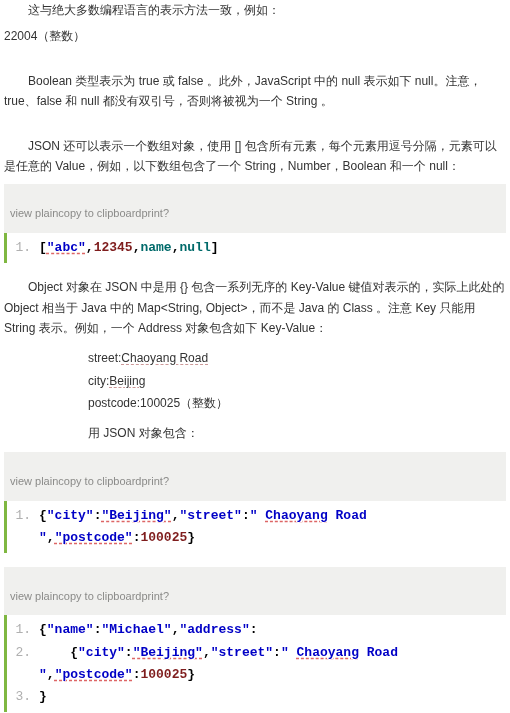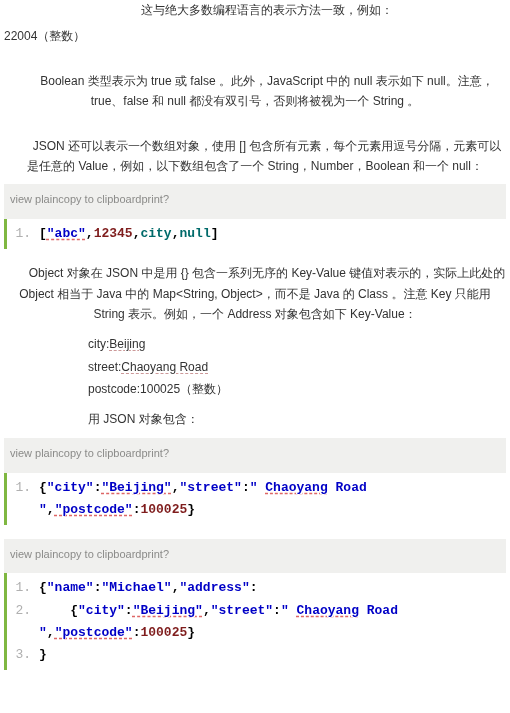--- a/index.html
+++ b/index.html
@@ -6,31 +6,31 @@
   body {
     width:510px;
     font-family:"Microsoft YaHei", Arial, sans-serif;
     font-size:12px;
     color:#333;
     line-height:1.7;
     background:#fff;
   }
   .content { padding:0 4px 20px 4px; }
   p { margin:0 0 6px 0; }
-  .indent { text-indent:2em;text-align:center; }
+  .indent { text-indent:2em; }
   .block-gap { height:18px; }
   .kv-block { padding-left:7em; margin:10px 0; }
   .kv-block p { margin:2px 0; text-indent:0; }
   .dashed { text-decoration:underline dashed #c99; text-underline-offset:2px; }
 
   .tool-bar {
     background:#f0f0ee;
     color:#8b8b89;
     font-size:11px;
-    padding:6px 6px 10px 6px;
+    padding:20px 6px 10px 6px;
     font-family:Arial, sans-serif;
     margin:8px 0 0 0;
   }
   .tool-bar a { color:#8b8b89; text-decoration:none; }
 
   .code-box {
     border-left:3px solid #7fb741;
     background:#fff;
     padding:4px 0 4px 6px;
     margin:0 0 14px 0;
@@ -68,29 +68,29 @@
   <p class="indent">Boolean 类型表示为 true 或 false 。此外，JavaScript 中的 null 表示如下  null。注意，true、false 和 null 都没有双引号，否则将被视为一个 String 。</p>
   <div class="block-gap"></div>
   <p class="indent">JSON 还可以表示一个数组对象，使用 [] 包含所有元素，每个元素用逗号分隔，元素可以是任意的 Value，例如，以下数组包含了一个 String，Number，Boolean 和一个 null：</p>
 
   <div class="tool-bar">
     <a>view plain</a><a>copy to clipboard</a><a>print</a><a>?</a>
   </div>
   <div class="code-box">
     <div class="code-line">
       <span class="gutter">1.</span>
-      <span class="code"><span class="tok-punc">[</span><span class="tok-str under-red">"abc"</span><span class="tok-punc">,</span><span class="tok-num">12345</span><span class="tok-punc">,</span><span class="tok-key">city</span><span class="tok-punc">,</span><span class="tok-key">null</span><span class="tok-punc">]</span></span>
+      <span class="code"><span class="tok-punc">[</span><span class="tok-str under-red">"abc"</span><span class="tok-punc">,</span><span class="tok-num">12345</span><span class="tok-punc">,</span><span class="tok-key">name</span><span class="tok-punc">,</span><span class="tok-key">null</span><span class="tok-punc">]</span></span>
     </div>
   </div>
 
   <p class="indent">Object 对象在 JSON 中是用 {} 包含一系列无序的 Key-Value 键值对表示的，实际上此处的 Object 相当于 Java 中的 Map&lt;String, Object&gt;，而不是 Java 的 Class 。注意 Key 只能用 String 表示。例如，一个 Address 对象包含如下 Key-Value：</p>
 
   <div class="kv-block">
+    <p><span>street:</span><span class="dashed">Chaoyang Road</span></p>
     <p><span>city:</span><span class="dashed">Beijing</span></p>
-    <p><span>street:</span><span class="dashed">Chaoyang Road</span></p>
     <p><span>postcode:</span><span>100025（整数）</span></p>
   </div>
 
   <p style="padding-left:7em;">用 JSON 对象包含：</p>
 
   <div class="tool-bar">
     <a>view plain</a><a>copy to clipboard</a><a>print</a><a>?</a>
   </div>
   <div class="code-box">
     <div class="code-line">

